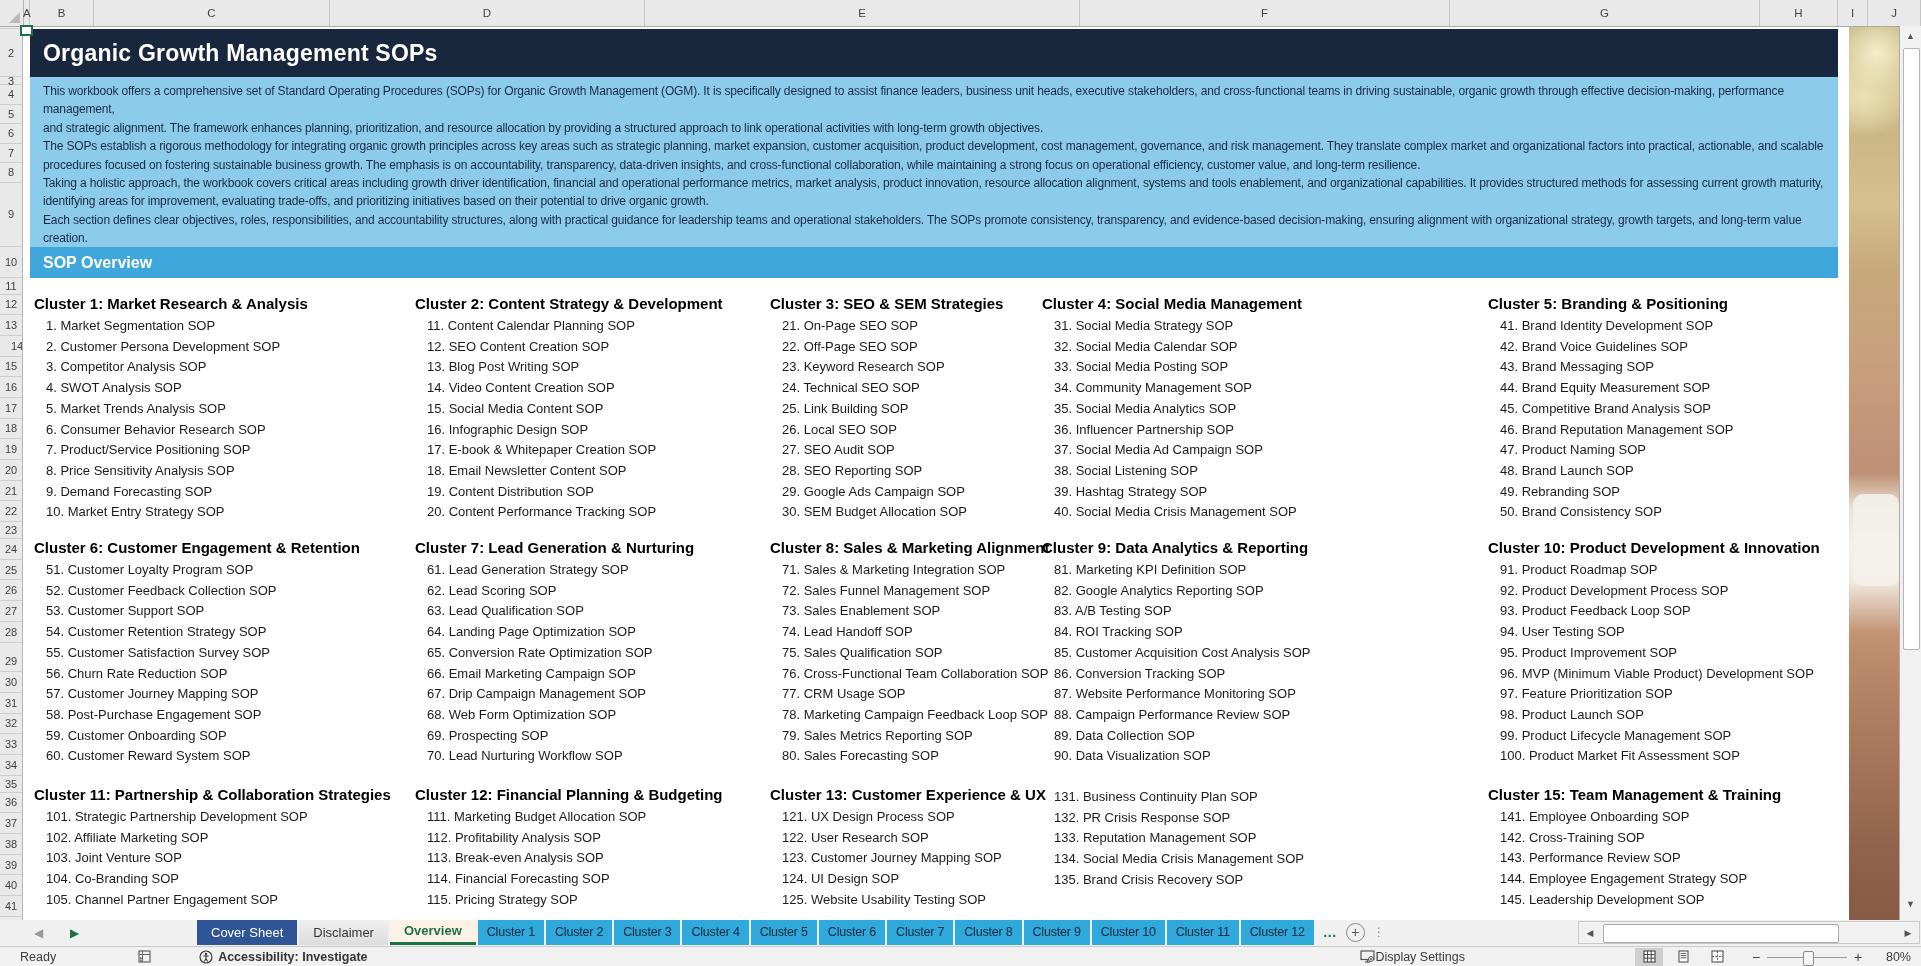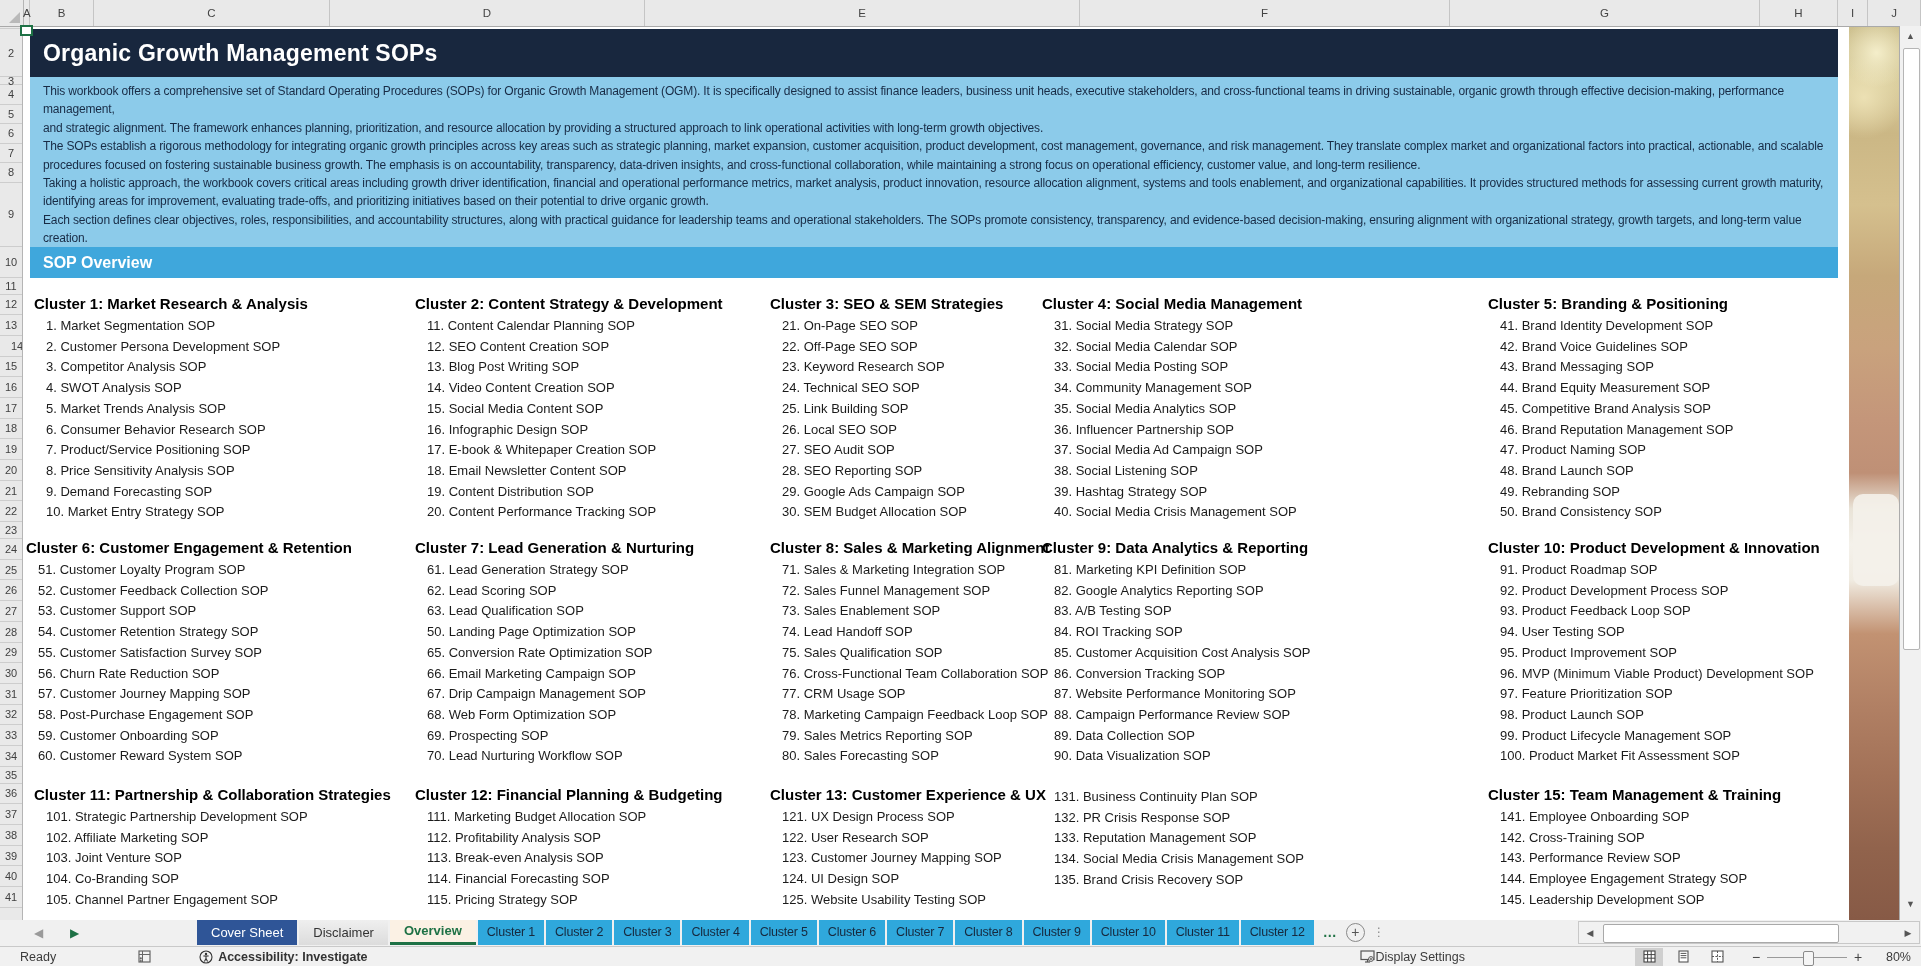--- a/index.html
+++ b/index.html
@@ -121,21 +121,21 @@
     <div class="row-num" style="height: 20.7px;">19</div>
     <div class="row-num" style="height: 20.7px;">20</div>
     <div class="row-num" style="height: 20.7px;">21</div>
     <div class="row-num" style="height: 20.7px;">22</div>
     <div class="row-num" style="height: 17px;">23</div>
     <div class="row-num" style="height: 20.7px;">24</div>
     <div class="row-num" style="height: 20.7px;">25</div>
     <div class="row-num" style="height: 20.7px;">26</div>
     <div class="row-num" style="height: 20.7px;">27</div>
     <div class="row-num" style="height: 20.7px;">28</div>
-    <div class="row-num" style="height: 20.7px;">29</div>
+    <div class="row-num" style="height: 20.7px; margin-top: 9px;">29</div>
     <div class="row-num" style="height: 20.7px;">30</div>
     <div class="row-num" style="height: 20.7px;">31</div>
     <div class="row-num" style="height: 20.7px;">32</div>
     <div class="row-num" style="height: 20.7px;">33</div>
     <div class="row-num" style="height: 20.7px;">34</div>
     <div class="row-num" style="height: 17px;">35</div>
     <div class="row-num" style="height: 20.7px;">36</div>
     <div class="row-num" style="height: 20.7px;">37</div>
     <div class="row-num" style="height: 20.7px;">38</div>
     <div class="row-num" style="height: 20.7px;">39</div>
@@ -230,42 +230,42 @@
           <li>43. Brand Messaging SOP</li>
           <li>44. Brand Equity Measurement SOP</li>
           <li>45. Competitive Brand Analysis SOP</li>
           <li>46. Brand Reputation Management SOP</li>
           <li>47. Product Naming SOP</li>
           <li>48. Brand Launch SOP</li>
           <li>49. Rebranding SOP</li>
           <li>50. Brand Consistency SOP</li>
         </ul>
       </div>
-      <div class="cluster" style="left: 3px; top: 512px;">
+      <div class="cluster" style="left: 11px; top: 512px;">
         <h3>Cluster 6: Customer Engagement &amp; Retention</h3>
         <ul>
           <li>51. Customer Loyalty Program SOP</li>
           <li>52. Customer Feedback Collection SOP</li>
           <li>53. Customer Support SOP</li>
           <li>54. Customer Retention Strategy SOP</li>
           <li>55. Customer Satisfaction Survey SOP</li>
           <li>56. Churn Rate Reduction SOP</li>
           <li>57. Customer Journey Mapping SOP</li>
           <li>58. Post-Purchase Engagement SOP</li>
           <li>59. Customer Onboarding SOP</li>
           <li>60. Customer Reward System SOP</li>
         </ul>
       </div>
       <div class="cluster" style="left: 392px; top: 512px;">
         <h3>Cluster 7: Lead Generation &amp; Nurturing</h3>
         <ul>
           <li>61. Lead Generation Strategy SOP</li>
           <li>62. Lead Scoring SOP</li>
           <li>63. Lead Qualification SOP</li>
-          <li>50. Landing Page Optimization SOP</li>
+          <li>64. Landing Page Optimization SOP</li>
           <li>65. Conversion Rate Optimization SOP</li>
           <li>66. Email Marketing Campaign SOP</li>
           <li>67. Drip Campaign Management SOP</li>
           <li>68. Web Form Optimization SOP</li>
           <li>69. Prospecting SOP</li>
           <li>70. Lead Nurturing Workflow SOP</li>
         </ul>
       </div>
       <div class="cluster" style="left: 747px; top: 512px;">
         <h3>Cluster 8: Sales &amp; Marketing Alignment</h3>

